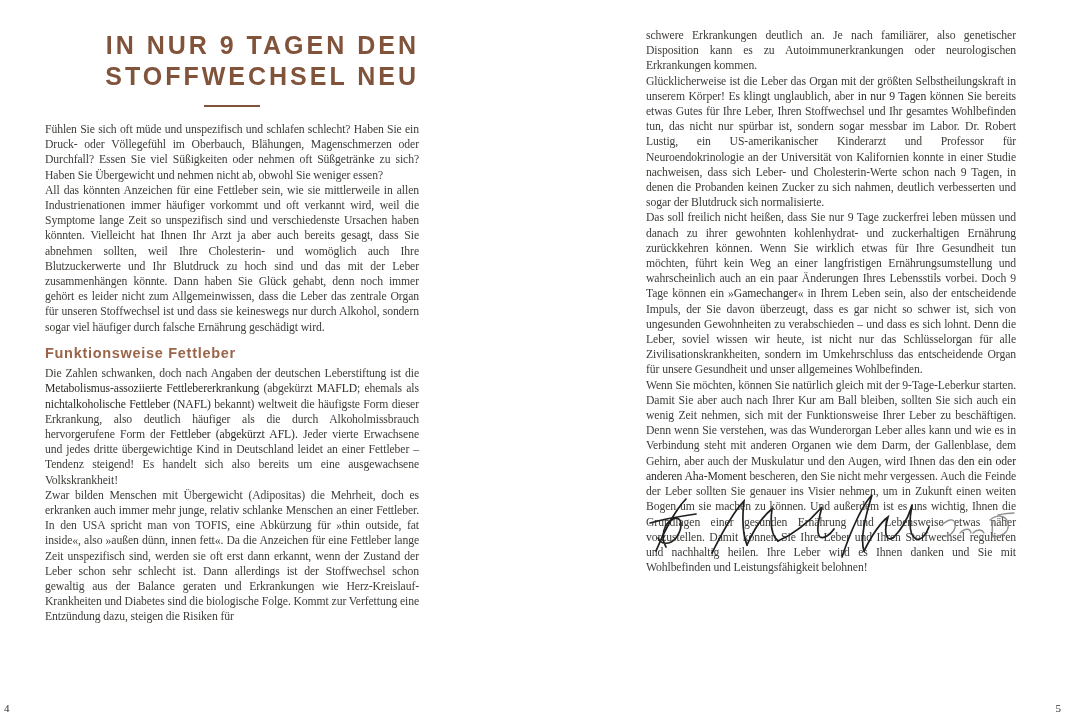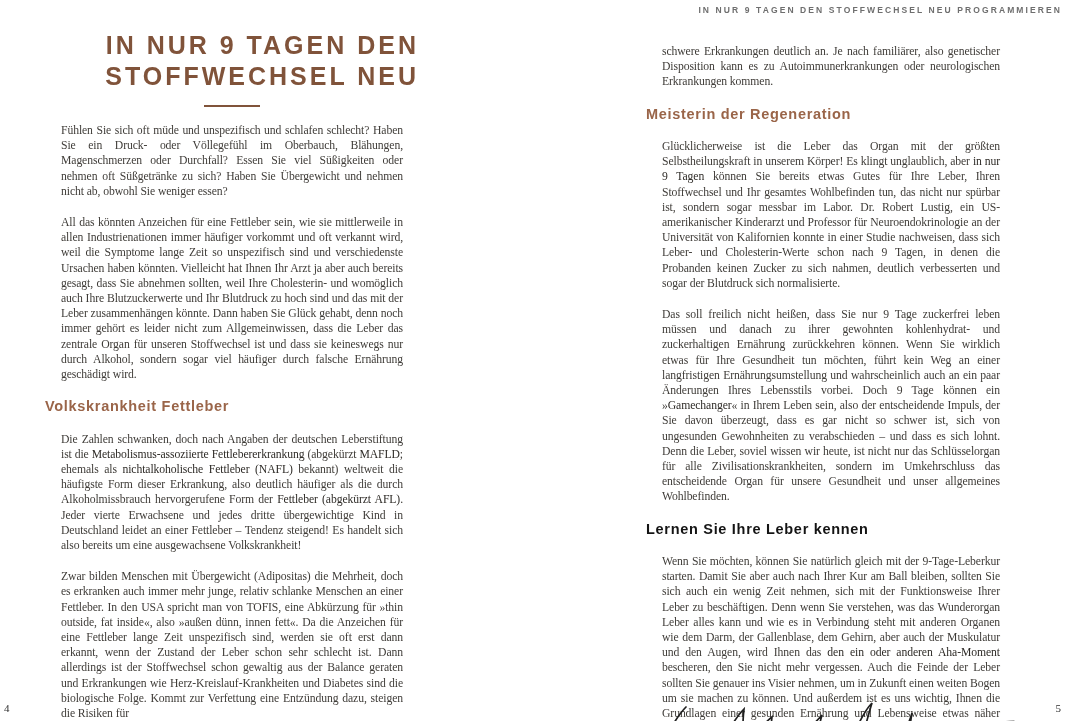--- a/index.html
+++ b/index.html
@@ -6,61 +6,58 @@
   .spread{position:relative;width:1068px;height:721px;background:#ffffff;overflow:hidden;
           font-family:"Liberation Serif",serif;color:#3f3c38;}
   .running-header{position:absolute;top:5px;right:6px;font-family:"Liberation Sans",sans-serif;
           font-size:8.5px;font-weight:600;letter-spacing:2.1px;color:#6e6e6e;}
   .page{position:absolute;}
   .page.left{left:45px;top:26px;width:374px;}
   .page.right{left:646px;top:28px;width:370px;}
   .chapter-title{margin:4px 0 0 0;font-family:"Liberation Sans",sans-serif;font-weight:700;
           font-size:25px;line-height:31px;letter-spacing:3px;text-align:right;color:#80533a;}
   .title-rule{width:56px;height:2px;background:#80533a;margin:13px auto 15px auto;}
-  .content p.body-p{margin:16px;font-size:11.7px;line-height:15.2px;letter-spacing:-0.1px;
+  .content p.body-p{margin:0;font-size:11.7px;line-height:15.2px;letter-spacing:-0.1px;
           text-align:justify;color:#3f3c38;}
   .content p.body-p strong{font-weight:400;color:#2e2b27;}
   .content h2.section-h{margin:10px 0 4px 0;font-family:"Liberation Sans",sans-serif;
           font-size:14.5px;font-weight:700;letter-spacing:0.7px;line-height:1.2;}
   .content h2.h-brown{color:#9a6549;}
   .content h2.h-black{color:#141414;}
   .signatures{position:absolute;left:0;bottom:16px;width:370px;height:66px;}
   .page-num{position:absolute;bottom:7px;font-size:11px;color:#2e2e2e;}
   .page-num.left-num{left:4px;}
   .page-num.right-num{right:7px;}
 </style>
 </head>
 <body>
 
 <div class="spread">
 
-  <div class="running-header">IN NUR 9 TAGEN DEN STOFFWECHSEL NEU PROGRAMMIEREN</div>
 
   <div class="page left">
     <h1 class="chapter-title">
         <div>IN NUR 9 TAGEN DEN</div>
         <div>STOFFWECHSEL NEU</div>
       </h1>
     <div class="title-rule"></div>
     <div class="content">
         <p class="body-p"><span>Fühlen Sie sich oft müde und unspezifisch und schlafen schlecht? Haben Sie ein Druck- oder Völlegefühl im Oberbauch, Blähungen, Magenschmerzen oder Durchfall? Essen Sie viel Süßigkeiten oder nehmen oft Süßgetränke zu sich? Haben Sie Übergewicht und nehmen nicht ab, obwohl Sie weniger essen?</span></p>
         <p class="body-p"><span>All das könnten Anzeichen für eine Fettleber sein, wie sie mittlerweile in allen Industrienationen immer häufiger vorkommt und oft verkannt wird, weil die Symptome lange Zeit so unspezifisch sind und verschiedenste Ursachen haben könnten. Vielleicht hat Ihnen Ihr Arzt ja aber auch bereits gesagt, dass Sie abnehmen sollten, weil Ihre Cholesterin- und womöglich auch Ihre Blutzuckerwerte und Ihr Blutdruck zu hoch sind und das mit der Leber zusammenhängen könnte. Dann haben Sie Glück gehabt, denn noch immer gehört es leider nicht zum Allgemeinwissen, dass die Leber das zentrale Organ für unseren Stoffwechsel ist und dass sie keineswegs nur durch Alkohol, sondern sogar viel häufiger durch falsche Ernährung geschädigt wird.</span></p>
-        <h2 class="section-h h-brown">Volkskrankheit Fettleber</h2>
+        <h2 class="section-h h-brown">Funktionsweise Fettleber</h2>
         <p class="body-p"><span>Die Zahlen schwanken, doch nach Angaben der deutschen Leberstiftung ist die </span><strong>Metabolismus-assoziierte Fettlebererkrankung</strong><span> (abgekürzt </span><strong>MAFLD</strong><span>; ehemals als </span><strong>nichtalkoholische Fettleber (NAFL)</strong><span> bekannt) weltweit die häufigste Form dieser Erkrankung, also deutlich häufiger als die durch Alkoholmissbrauch hervorgerufene Form der </span><strong>Fettleber (abgekürzt AFL)</strong><span>. Jeder vierte Erwachsene und jedes dritte übergewichtige Kind in Deutschland leidet an einer Fettleber – Tendenz steigend! Es handelt sich also bereits um eine ausgewachsene Volkskrankheit!</span></p>
         <p class="body-p"><span>Zwar bilden Menschen mit Übergewicht (Adipositas) die Mehrheit, doch es erkranken auch immer mehr junge, relativ schlanke Menschen an einer Fettleber. In den USA spricht man von TOFIS, eine Abkürzung für »thin outside, fat inside«, also »außen dünn, innen fett«. Da die Anzeichen für eine Fettleber lange Zeit unspezifisch sind, werden sie oft erst dann erkannt, wenn der Zustand der Leber schon sehr schlecht ist. Dann allerdings ist der Stoffwechsel schon gewaltig aus der Balance geraten und Erkrankungen wie Herz-Kreislauf-Krankheiten und Diabetes sind die biologische Folge. Kommt zur Verfettung eine Entzündung dazu, steigen die Risiken für</span></p>
       </div>
   </div>
 
   <div class="page right">
     <div class="content">
         <p class="body-p"><span>schwere Erkrankungen deutlich an. Je nach familiärer, also genetischer Disposition kann es zu Autoimmunerkrankungen oder neurologischen Erkrankungen kommen.</span></p>
-        <h2 class="section-h h-brown">Meisterin der Regeneration</h2>
         <p class="body-p"><span>Glücklicherweise ist die Leber das Organ mit der größten Selbstheilungskraft in unserem Körper! Es klingt unglaublich, aber </span><strong>in nur 9 Tagen</strong><span> können Sie bereits etwas Gutes für Ihre Leber, Ihren Stoffwechsel und Ihr gesamtes Wohlbefinden tun, das nicht nur spürbar ist, sondern sogar messbar im Labor. Dr. Robert Lustig, ein US-amerikanischer Kinderarzt und Professor für Neuroendokrinologie an der Universität von Kalifornien konnte in einer Studie nachweisen, dass sich Leber- und Cholesterin-Werte schon nach 9 Tagen, in denen die Probanden keinen Zucker zu sich nahmen, deutlich verbesserten und sogar der Blutdruck sich normalisierte.</span></p>
         <p class="body-p"><span>Das soll freilich nicht heißen, dass Sie nur 9 Tage zuckerfrei leben müssen und danach zu ihrer gewohnten kohlenhydrat- und zuckerhaltigen Ernährung zurückkehren können. Wenn Sie wirklich etwas für Ihre Gesundheit tun möchten, führt kein Weg an einer langfristigen Ernährungsumstellung und wahrscheinlich auch an ein paar Änderungen Ihres Lebensstils vorbei. Doch 9 Tage können ein »</span><strong>Gamechanger</strong><span>« in Ihrem Leben sein, also der entscheidende Impuls, der Sie davon überzeugt, dass es gar nicht so schwer ist, sich von ungesunden Gewohnheiten zu verabschieden – und dass es sich lohnt. Denn die Leber, soviel wissen wir heute, ist nicht nur das Schlüsselorgan für alle Zivilisationskrankheiten, sondern im Umkehrschluss das entscheidende Organ für unsere Gesundheit und unser allgemeines Wohlbefinden.</span></p>
-        <h2 class="section-h h-black">Lernen Sie Ihre Leber kennen</h2>
         <p class="body-p"><span>Wenn Sie möchten, können Sie natürlich gleich mit der 9-Tage-Leberkur starten. Damit Sie aber auch nach Ihrer Kur am Ball bleiben, sollten Sie sich auch ein wenig Zeit nehmen, sich mit der Funktionsweise Ihrer Leber zu beschäftigen. Denn wenn Sie verstehen, was das Wunderorgan Leber alles kann und wie es in Verbindung steht mit anderen Organen wie dem Darm, der Gallenblase, dem Gehirn, aber auch der Muskulatur und den Augen, wird Ihnen das </span><strong>den ein oder anderen Aha-Moment</strong><span> bescheren, den Sie nicht mehr vergessen. Auch die Feinde der Leber sollten Sie genauer ins Visier nehmen, um in Zukunft einen weiten Bogen um sie machen zu können. Und außerdem ist es uns wichtig, Ihnen die Grundlagen einer gesunden Ernährung und Lebensweise etwas näher vorzustellen. Damit können Sie Ihre Leber und Ihren Stoffwechsel regulieren und nachhaltig heilen. Ihre Leber wird es Ihnen danken und Sie mit Wohlbefinden und Leistungsfähigkeit belohnen!</span></p>
       </div>
     <svg class="signatures" viewBox="0 0 370 66" fill="none" xmlns="http://www.w3.org/2000/svg">
       <g stroke="#1f1f1f" stroke-width="1.7" stroke-linecap="round">
         <path d="M10,58 C18,38 30,16 40,6"></path>
         <path d="M20,54 C14,44 18,30 27,26 C36,22 38,34 30,45 C24,52 15,52 12,45"></path>
         <path d="M4,30 C18,26 36,23 50,21"></path>
       </g>
       <g stroke="#1f1f1f" stroke-width="1.7" stroke-linecap="round">
         <path d="M66,60 C78,36 90,16 98,8 C96,26 97,42 101,52"></path>

